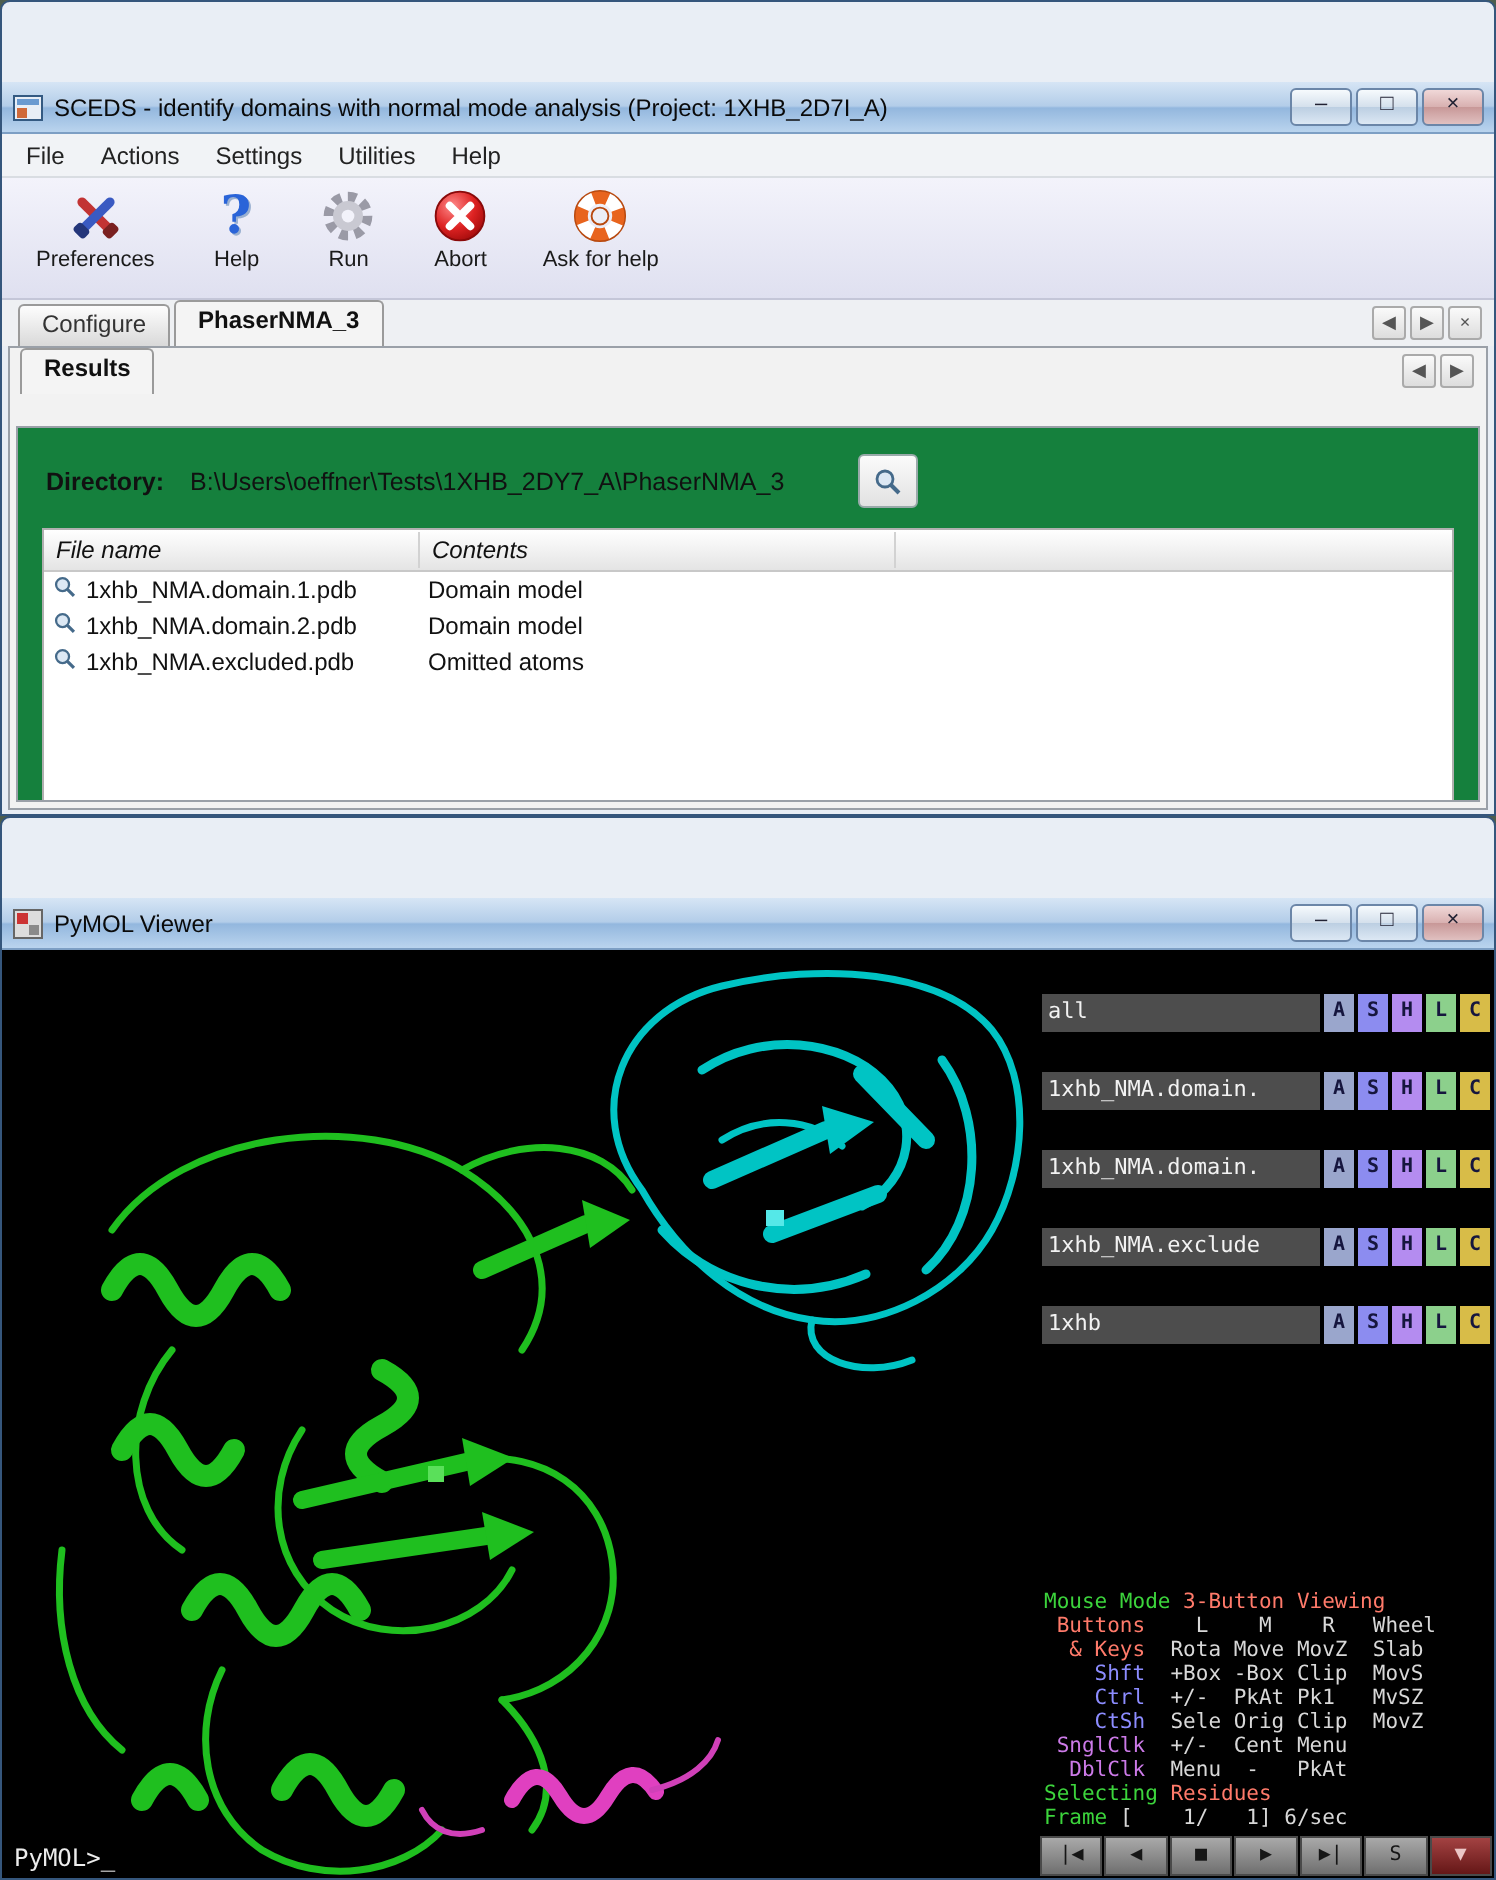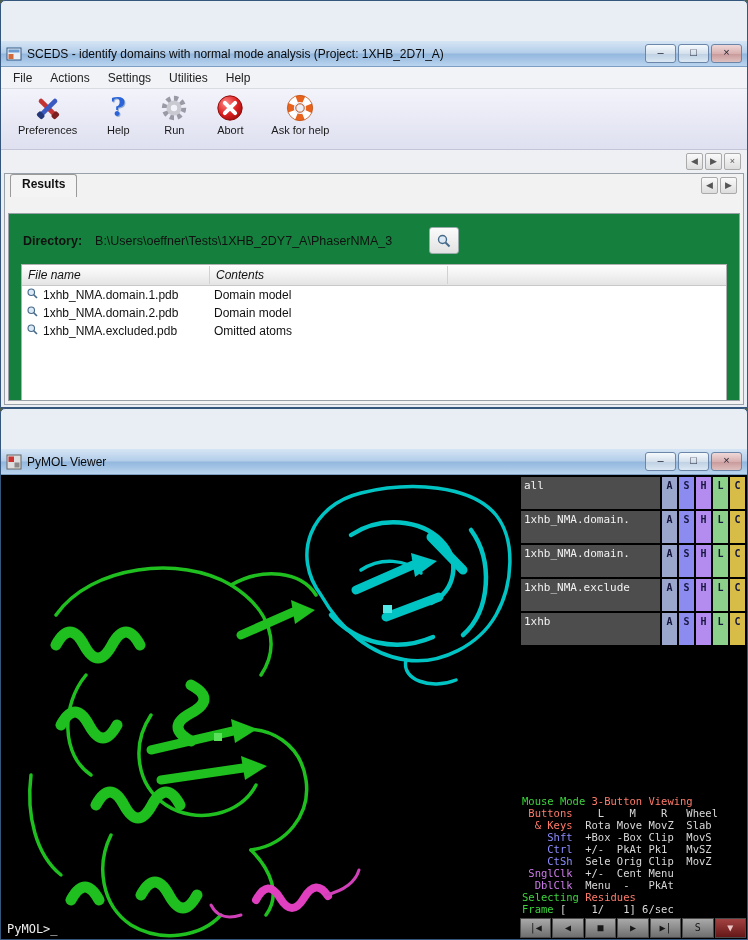--- a/index.html
+++ b/index.html
@@ -69,21 +69,21 @@
     background:linear-gradient(#fbfbfb,#dcdcdc);cursor:pointer;}
   .big-btn svg{width:26px;height:26px;}
 
   
   .pymol-body{flex:1;background:#000;display:flex;overflow:hidden;}
   .viewport{flex:1;position:relative;overflow:hidden;}
   .viewport svg{position:absolute;left:0;top:0;}
   .prompt{position:absolute;left:6px;bottom:3px;color:#ececec;font:12px "DejaVu Sans Mono",monospace;}
   .side-panel{width:228px;flex:0 0 228px;position:relative;background:#000;font-family:"DejaVu Sans Mono",monospace;}
   .obj-list{position:absolute;top:2px;left:2px;right:2px;}
-  .obj-row{display:flex;height:32px;margin-bottom:2px;}
+  .obj-row{display:flex;height:19px;margin-bottom:2px;margin-top:20px;}
   .obj-name{flex:1;background:#4d4d4d;color:#f2f2f2;font-size:11px;line-height:17px;padding:0 3px;white-space:nowrap;overflow:hidden;cursor:pointer;}
   .obj-btn{width:15px;margin-left:2px;text-align:center;font-size:10px;line-height:17px;font-weight:bold;color:#16163e;cursor:pointer;}
   .mouse-panel{position:absolute;left:3px;right:0;bottom:24px;font-size:10.5px;line-height:12px;white-space:pre;}
   .movie-bar{position:absolute;left:0;right:0;bottom:0;height:22px;display:flex;gap:1px;padding:1px;box-sizing:border-box;}
   .mv-btn{flex:1;background:linear-gradient(#a9a9a9,#6f6f6f);border:1px solid #4a4a4a;color:#161616;
     font-size:10px;line-height:17px;text-align:center;cursor:pointer;}
   .mv-btn.red{background:linear-gradient(#a34242,#651717);color:#ecc6c6;}
 
   
   :root{--mol-green:#1fbf1f;--mol-cyan:#00c4c4;--mol-magenta:#e040c0;}
@@ -175,20 +175,24 @@
             <circle cx="16" cy="16" r="10" fill="none" stroke="#e8641e" stroke-width="7" stroke-dasharray="7.85 7.85" stroke-dashoffset="3.9"></circle>
             <circle cx="16" cy="16" r="13.5" fill="none" stroke="#b84a10" stroke-width="0.8"></circle>
             <circle cx="16" cy="16" r="4.5" fill="#eceef6" stroke="#b84a10"></circle>
           </svg>
         </span>
         <span class="tlabel">Ask for help</span>
       </div>
     </div>
 
   <div class="tabbar">
+    <span id="sceds-tabs" style="display:flex;align-items:flex-end;">
+        <span class="tab">Configure</span>
+        <span class="tab active">PhaserNMA_3</span>
+      </span>
     <span class="tab-nav" id="sceds-tabnav">
         <span class="nav-btn">◀</span>
         <span class="nav-btn">▶</span>
         <span class="nav-btn">×</span>
       </span>
   </div>
 
   <div class="outer-pane">
     <div class="tabbar">
       <span id="inner-tabs" style="display:flex;align-items:flex-end;">

